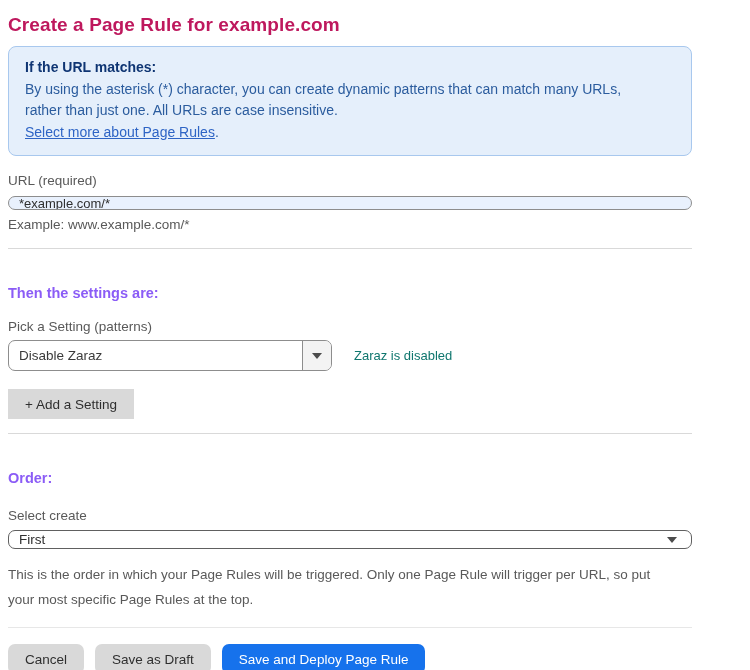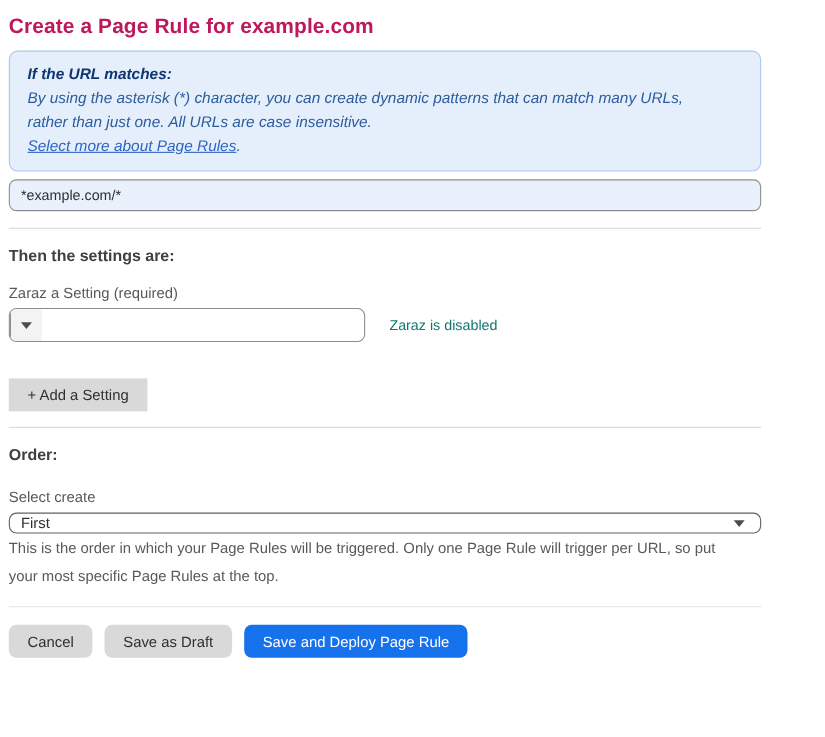--- a/index.html
+++ b/index.html
@@ -18,55 +18,55 @@
   }
 
   
   .info-box {
     margin-top: 8px;
     width: 684px;
     background: #e5effb;
     border: 1px solid #a8c8ee;
     border-radius: 8px;
     padding: 10px 16px 12px 16px;
-    font-size: 14px; line-height: 21.5px; font-style: italic;
+    font-size: 14px; line-height: 21.5px;
   }
   .info-heading { font-weight: bold; color: #0f3573; }
   .info-body { color: #2b5c9e; max-width: 630px; }
   .info-link-line { color: #2b5c9e; }
   .info-link { color: #2e64c5; text-decoration: underline; cursor: pointer; }
 
   .field-label {
     margin-top: 17px;
     font-size: 13.5px; color: #595959; line-height: 16px;
   }
 
   .url-input {
     display: block;
     margin-top: 7px;
-    width: 684px; height: 29px;
+    width: 684px; height: 14px;
     background: #e9f1fd;
     border: 1px solid #8d8d8d;
     border-radius: 7px;
     padding: 0 10px;
     font-family: "Liberation Sans", "DejaVu Sans", sans-serif;
     font-size: 13px; color: #2f2f2f;
     outline: none;
   }
   .helper-text {
     margin-top: 7px;
     font-size: 13.5px; color: #595959; line-height: 16px;
   }
 
   .divider { margin-top: 15px; width: 684px; height: 1px; background: #d9d9d9; border: 0; }
   .divider.light { background: #e7e7e7; }
 
   .section-heading {
-    margin-top: 17px;
-    font-size: 14.5px; font-weight: bold; color: #404040; line-height: 17px;
+    margin-top: 36px;
+    font-size: 14.5px; font-weight: bold; color: #8b5cf6; line-height: 17px;
   }
 
   
   .setting-row { margin-top: 5px; display: flex; align-items: center; }
   .select-box {
     width: 324px; height: 31px;
     background: #ffffff;
     border: 1px solid #8d8d8d;
     border-radius: 7px;
     display: flex; align-items: stretch;
@@ -85,21 +85,21 @@
   }
   .caret-down {
     width: 0; height: 0;
     border-left: 5px solid transparent;
     border-right: 5px solid transparent;
     border-top: 6px solid #4c4c4c;
   }
   .setting-note { margin-left: 22px; font-size: 13px; color: #0f766e; }
 
   .add-setting-btn {
-    margin-top: 33px;
+    margin-top: 18px;
     display: inline-block;
     background: #d9d9d9;
     border: none; border-radius: 0;
     height: 30px; padding: 0 17px;
     font-family: "Liberation Sans", "DejaVu Sans", sans-serif;
     font-size: 13.5px; color: #2f2f2f;
     cursor: pointer;
   }
   .divider.after-add { margin-top: 14px; }
 
@@ -109,21 +109,21 @@
     width: 684px; height: 19px;
     background: #ffffff;
     border: 1px solid #606060;
     border-radius: 7px;
     display: flex; align-items: center; justify-content: space-between;
     padding: 0 14px 0 10px;
     font-size: 13.5px; color: #2f2f2f;
     cursor: pointer;
   }
   .order-helper {
-    margin-top: 1px;
+    margin-top: 13px;
     font-size: 13.5px; color: #595959; line-height: 25px;
     max-width: 670px;
   }
 
   .actions { margin-top: 16px; display: flex; align-items: center; }
   .btn {
     height: 30px; border: none; border-radius: 7px;
     padding: 0 17px;
     font-family: "Liberation Sans", "DejaVu Sans", sans-serif;
     font-size: 13.5px; cursor: pointer;
@@ -137,29 +137,32 @@
 <div class="wrap">
 
   <h1 class="page-title">Create a Page Rule for example.com</h1>
 
   <div class="info-box">
     <div class="info-heading">If the URL matches:</div>
     <div class="info-body">By using the asterisk (*) character, you can create dynamic patterns that can match many URLs, rather than just one. All URLs are case insensitive.</div>
     <div class="info-link-line"><span class="info-link">Select more about Page Rules</span><span>.</span></div>
   </div>
 
+  <div class="field-label">URL (required)</div>
   <input class="url-input" type="text" value="*example.com/*" style="">
+  <div class="helper-text">Example: www.example.com/*</div>
 
   <hr class="divider">
 
   <div class="section-heading">Then the settings are:</div>
 
-  <div class="field-label">Zaraz a Setting (required)</div>
+  <div class="field-label">Pick a Setting (patterns)</div>
   <div class="setting-row">
     <div class="select-box">
+      <div class="select-value">Disable Zaraz</div>
       <div class="select-arrow-btn">
         <span class="caret-down"></span>
       </div>
     </div>
     <div class="setting-note">Zaraz is disabled</div>
   </div>
 
   <button class="add-setting-btn">+ Add a Setting</button>
 
   <hr class="divider after-add">

